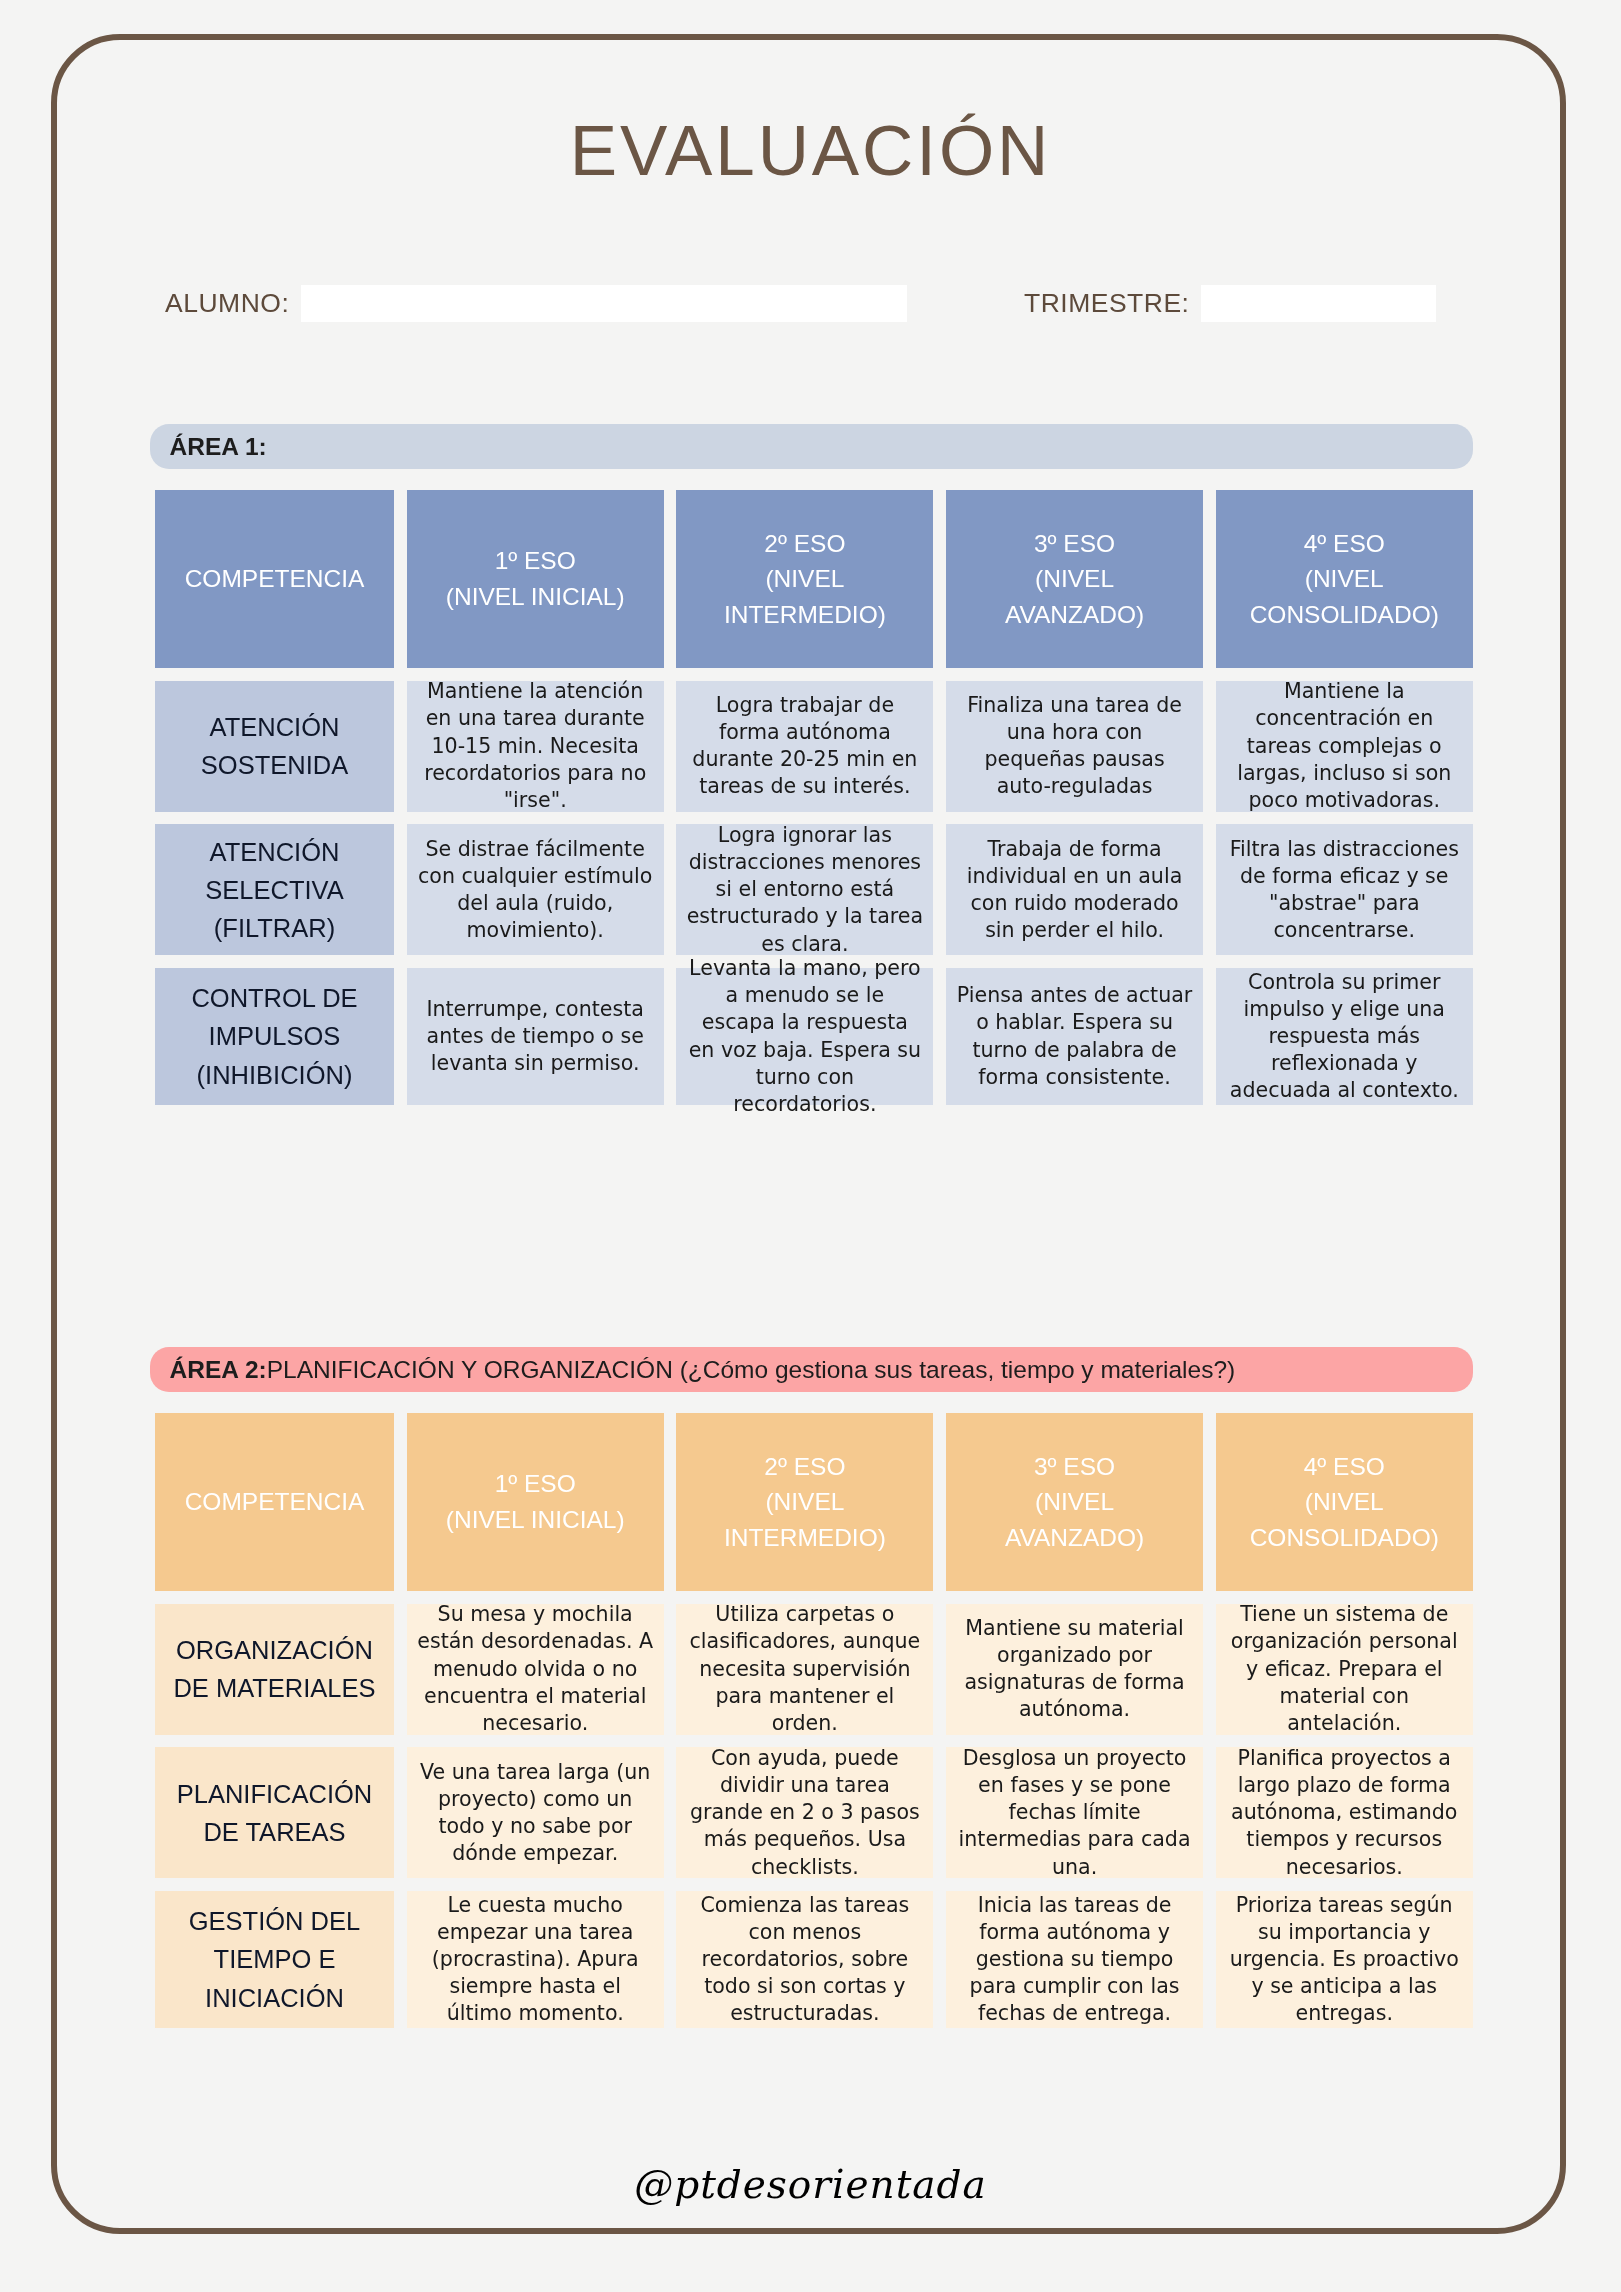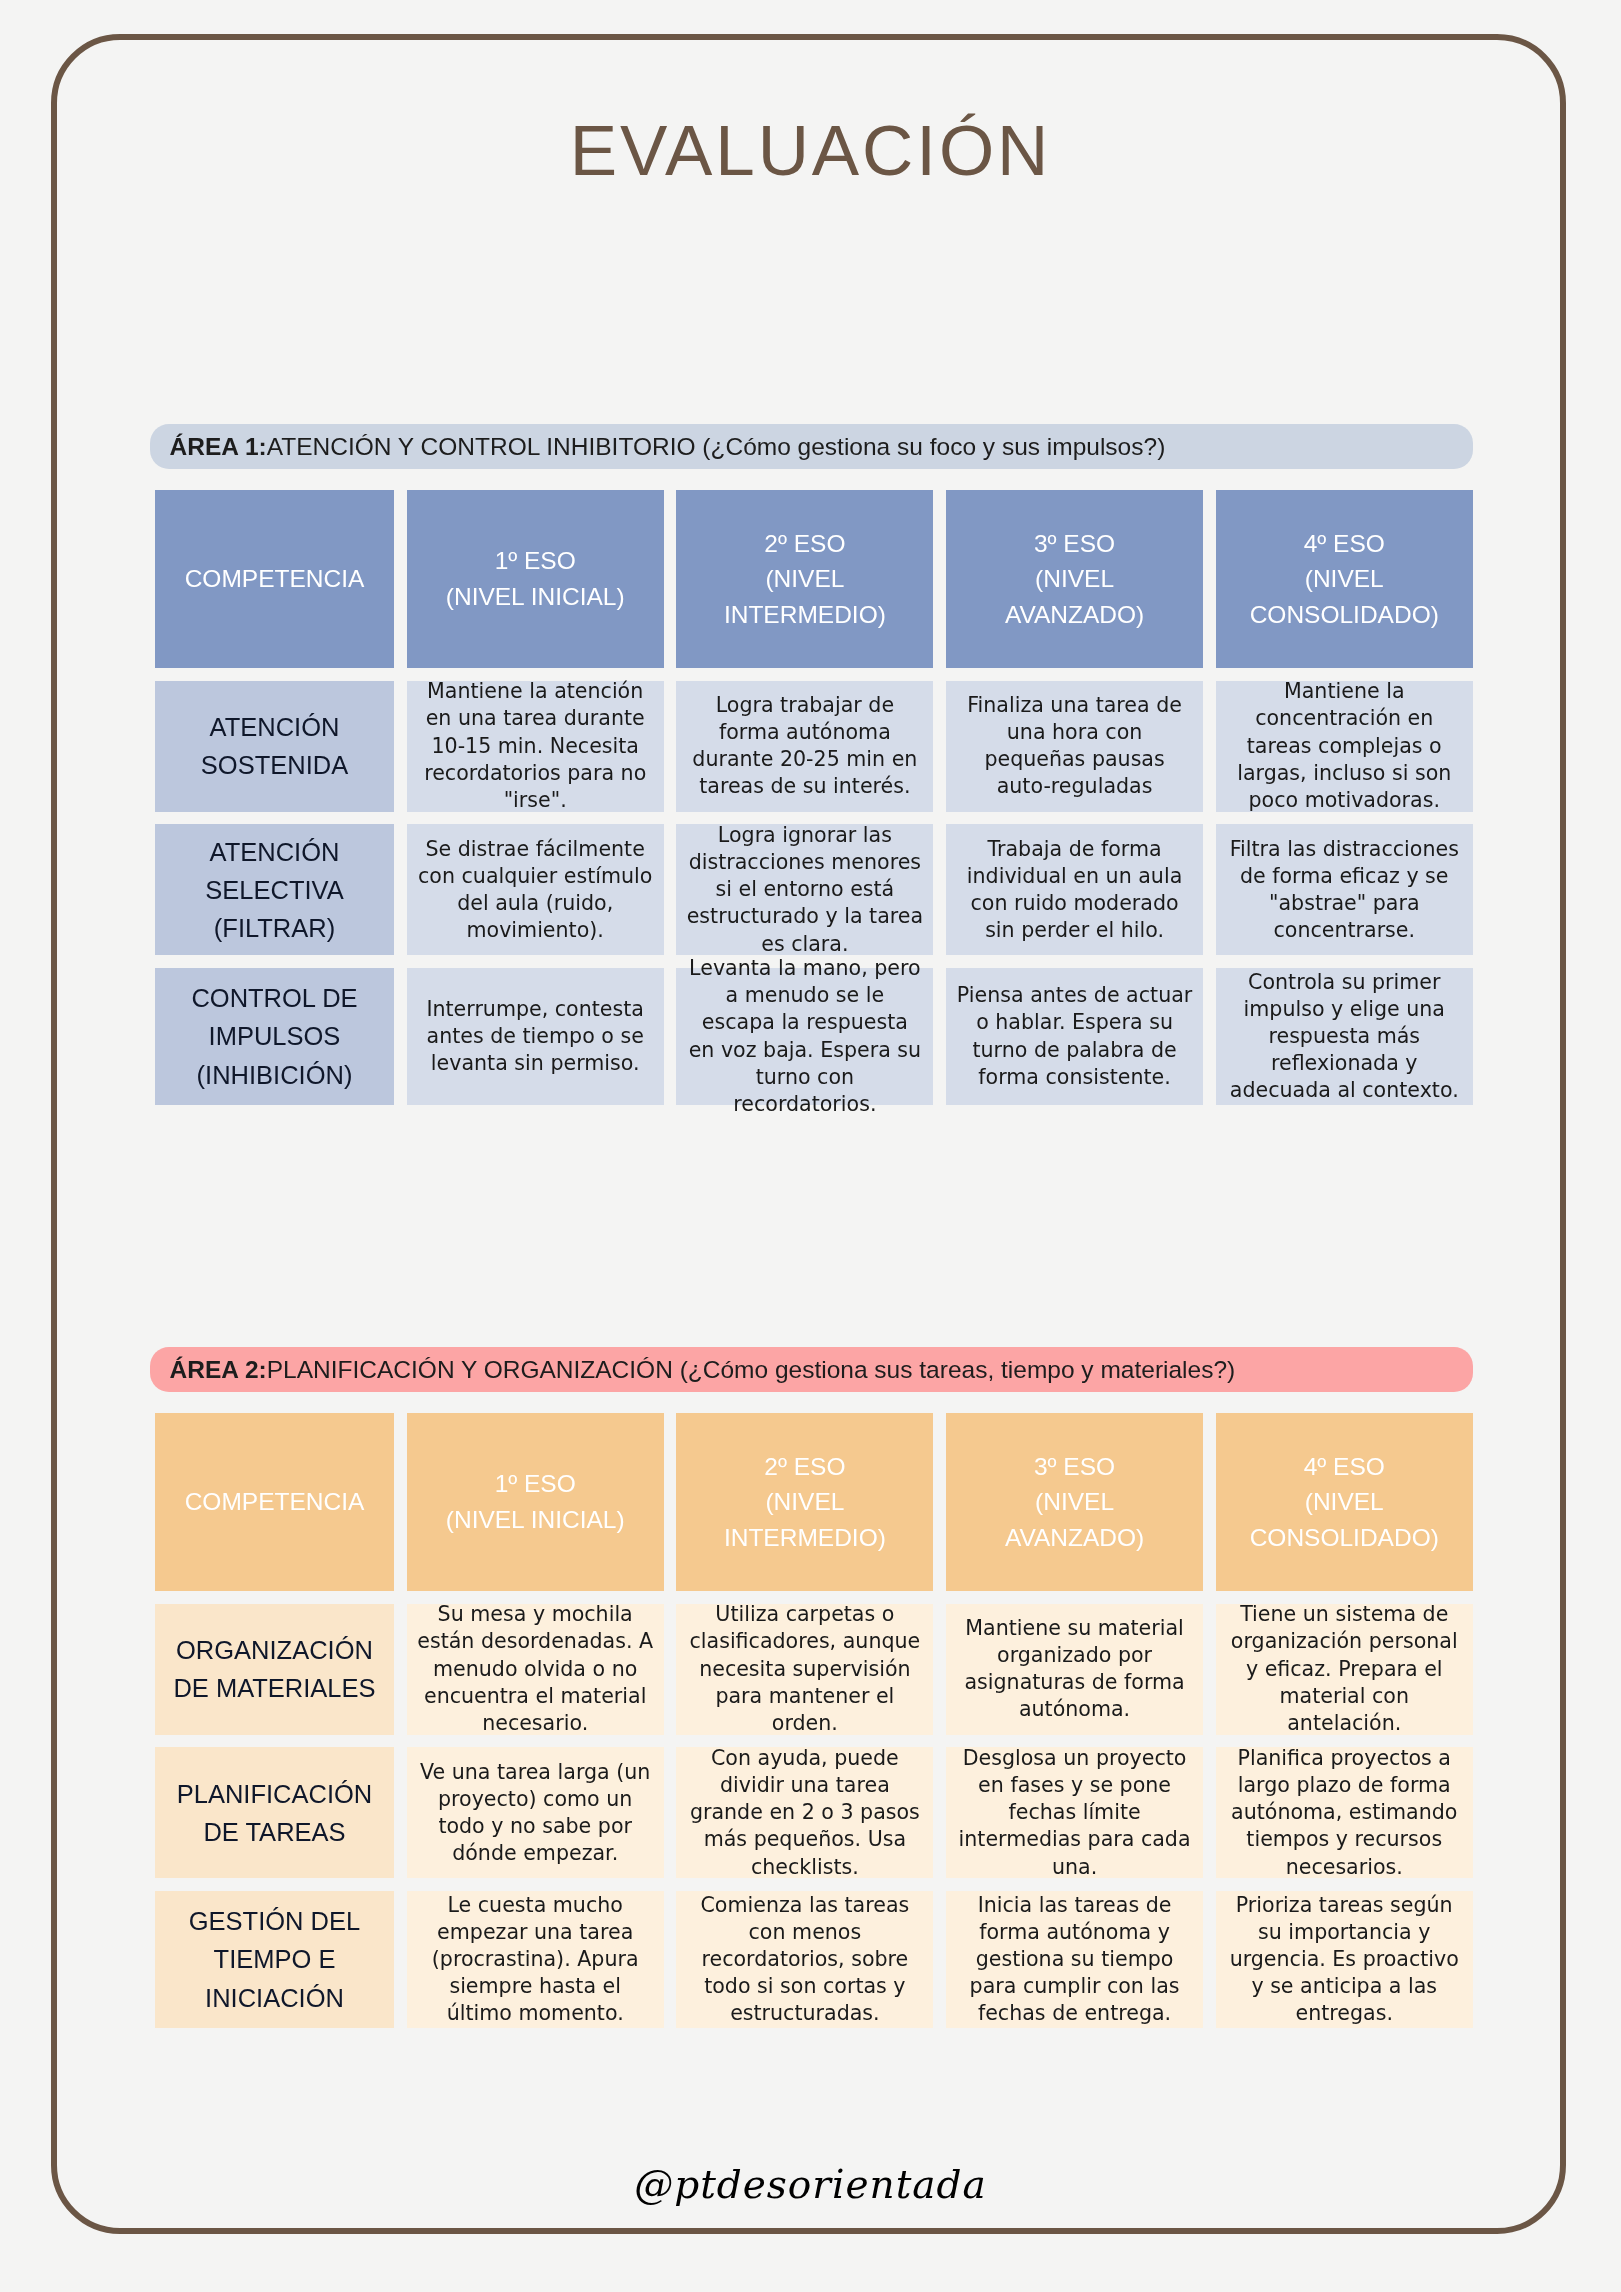--- a/index.html
+++ b/index.html
@@ -181,24 +181,33 @@
 </style>
 </head>
 <body>
 
 <div class="content">
 
   <div class="page-frame"></div>
 
   <div class="doc-title">EVALUACIÓN</div>
 
+  <div class="form-row">
+    <div class="field-group alumno">
+      <span class="field-label">ALUMNO:</span>
+      <input class="field-blank wide" type="text" placeholder="" style="">
+    </div>
+    <div class="field-group trimestre">
+      <span class="field-label">TRIMESTRE:</span>
+      <input class="field-blank narrow" type="text" placeholder="" style="">
+    </div>
+  </div>
 
   <div class="area-banner blue">
     <span class="area-tag">ÁREA 1:</span>
-      <span> ATENCIÓN Y CONTROL INHIBITORIO (¿Cómo gestiona su foco y sus impulsos?)</span>
   </div>
 
   <div class="rubric-table t1">
     <div class="tbl-row hdr-row">
       <div class="cell col-0">COMPETENCIA</div>
       <div class="cell col-n">1º ESO<br>(NIVEL INICIAL)</div>
       <div class="cell col-n">2º ESO<br>(NIVEL<br>INTERMEDIO)</div>
       <div class="cell col-n">3º ESO<br>(NIVEL<br>AVANZADO)</div>
       <div class="cell col-n">4º ESO<br>(NIVEL<br>CONSOLIDADO)</div>
     </div>

